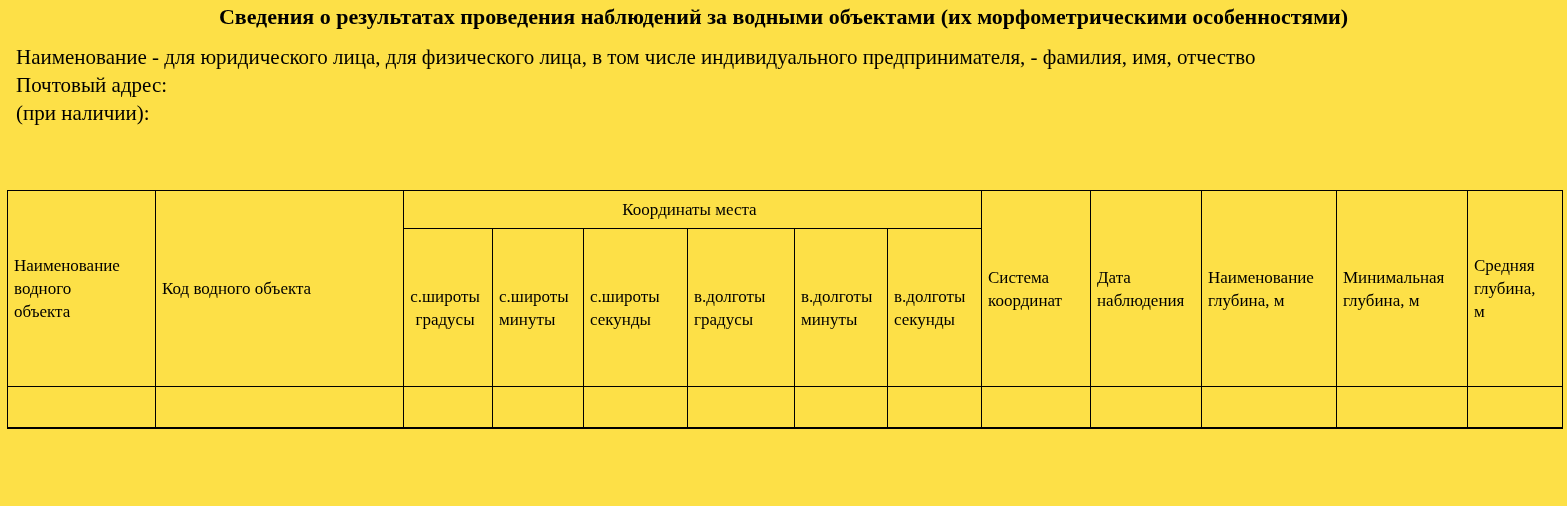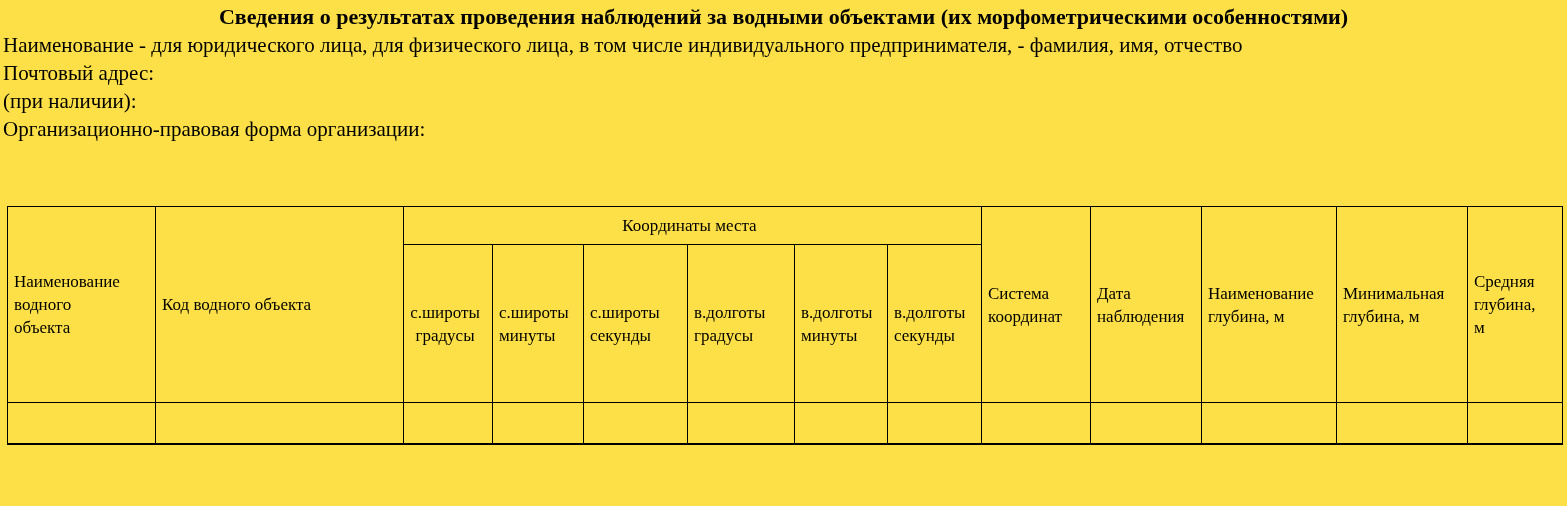--- a/index.html
+++ b/index.html
@@ -18,23 +18,24 @@
   }
   .title-block {
     padding-top: 3px;
     text-align: center;
     font-weight: bold;
     font-size: 22px;
     line-height: 28px;
   }
   .title-line { white-space: nowrap; }
   .info-block {
-    padding-left: 3px;
+    padding-left: 16px;
     font-size: 21px;
     line-height: 28px;
+    margin-top: 12px;
   }
   .info-line { white-space: nowrap; }
   table.report {
     border-collapse: collapse;
     table-layout: fixed;
     width: 1555px;
     margin: 63px 0 0 7px;
     font-size: 17px;
     line-height: 23px;
   }
@@ -61,21 +62,20 @@
 <div class="page">
 
   <div class="title-block">
     <div class="title-line">Сведения о результатах проведения наблюдений за водными объектами (их морфометрическими особенностями)</div>
   </div>
 
   <div class="info-block">
     <div class="info-line">Наименование - для юридического лица, для физического лица, в том числе индивидуального предпринимателя, - фамилия, имя, отчество</div>
     <div class="info-line">Почтовый адрес:</div>
     <div class="info-line">(при наличии):</div>
-    <div class="info-line">Организационно-правовая форма организации:</div>
   </div>
 
   <table class="report">
     <colgroup>
       <col style="width:148px">
         <col style="width:248px">
       <col style="width:89px">
         <col style="width:91px">
         <col style="width:104px">
       <col style="width:107px">

